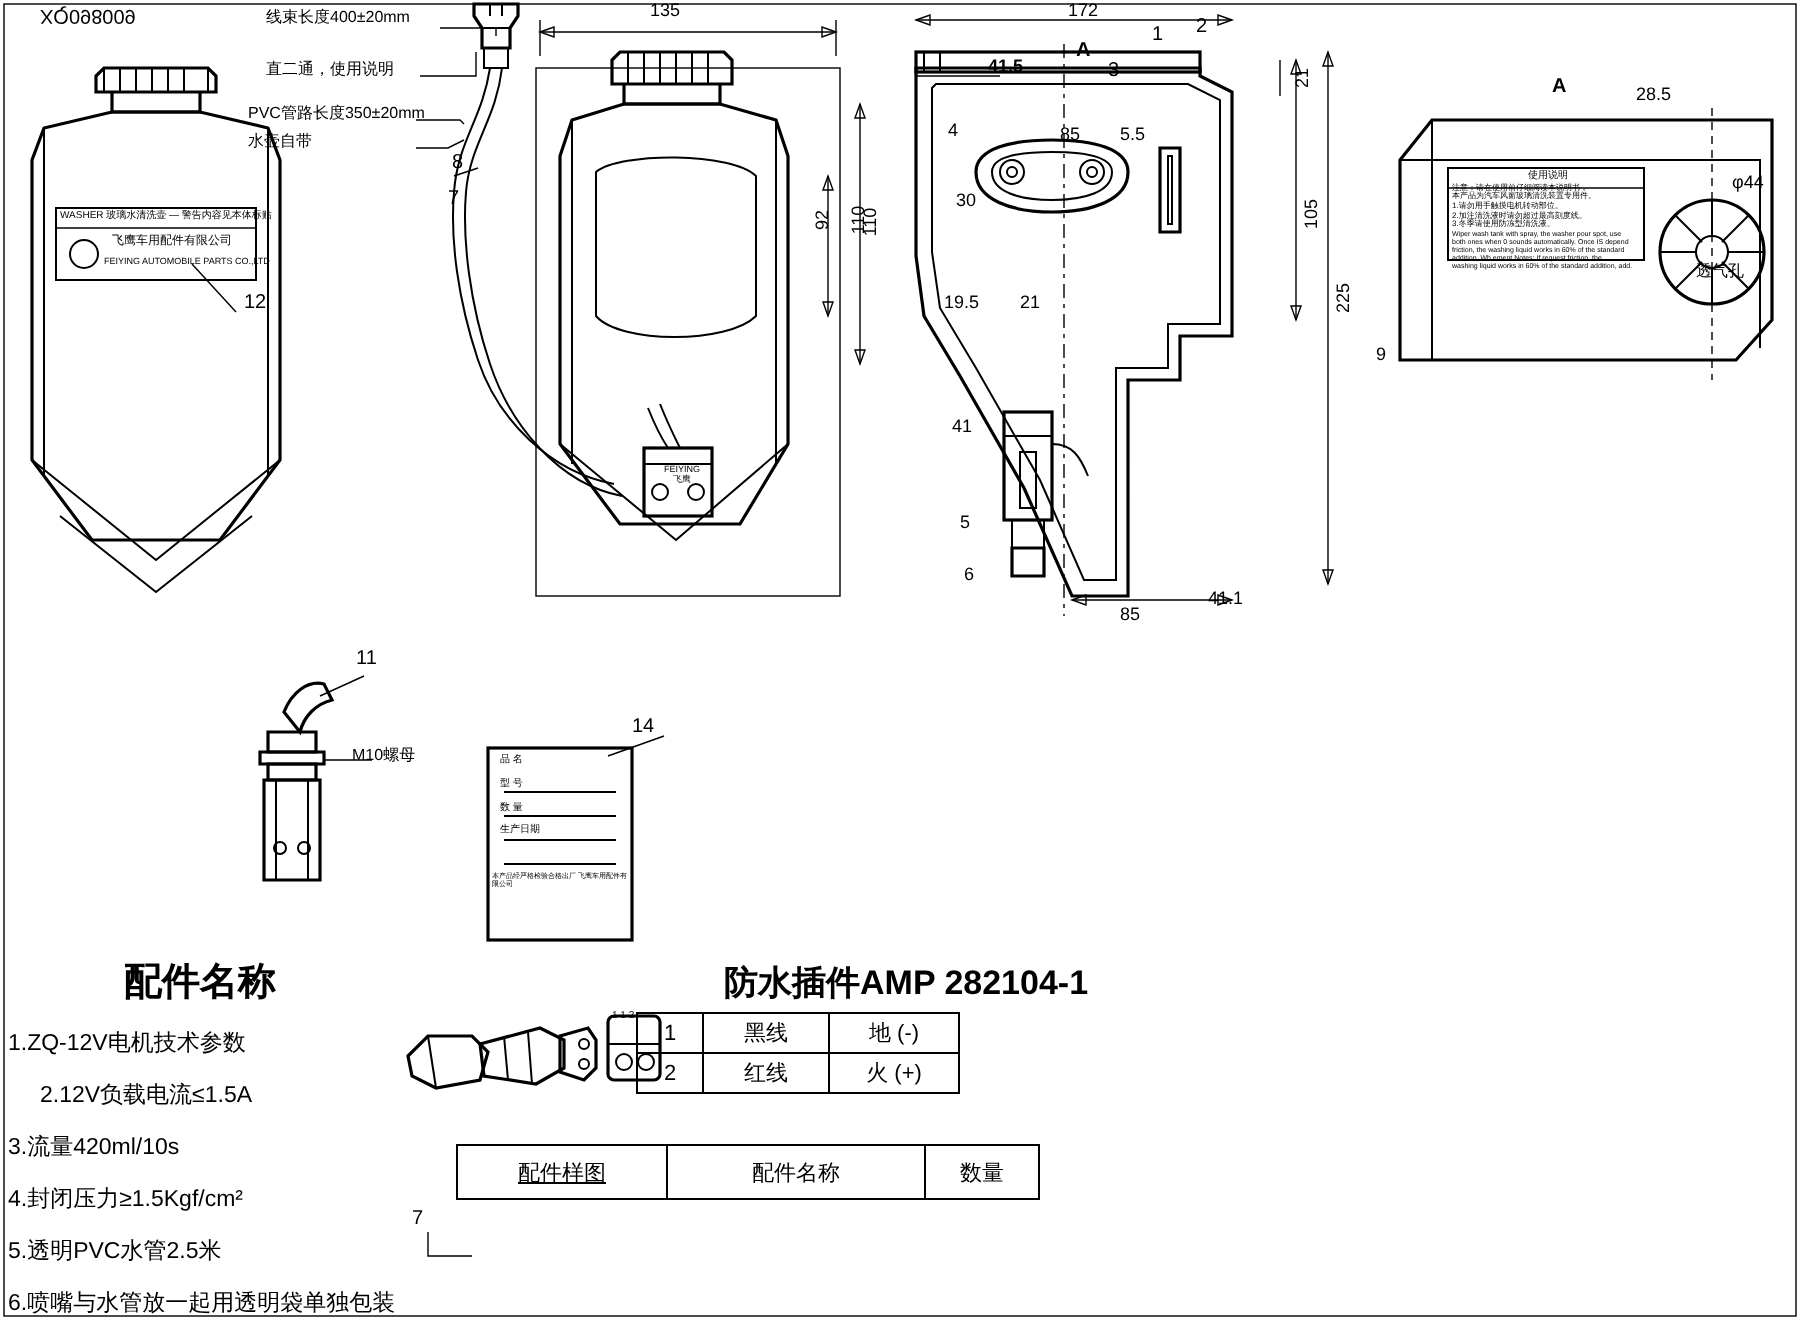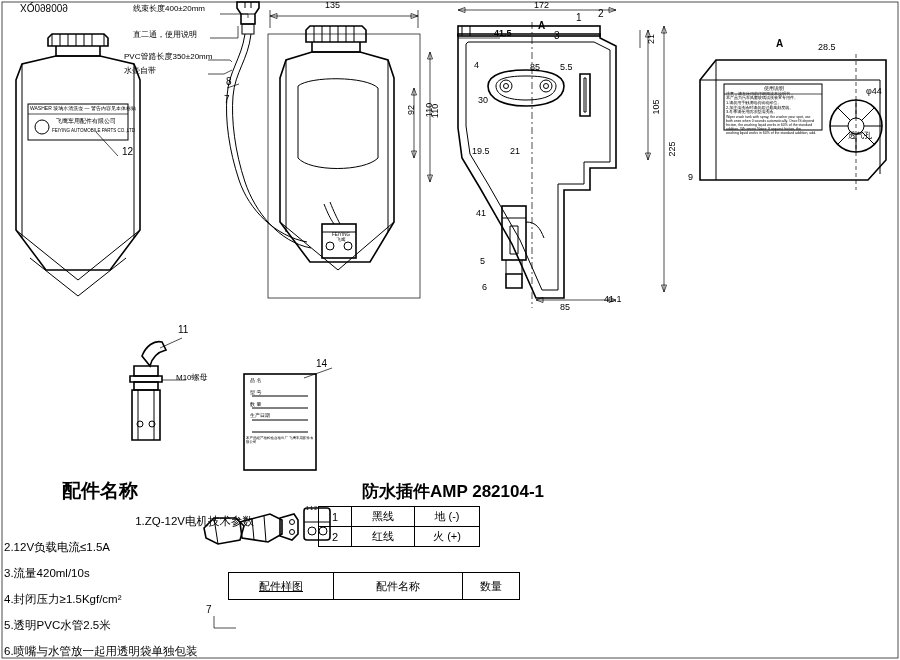--- a/index.html
+++ b/index.html
@@ -277,22 +277,22 @@
 <div class="abs" style="left:250px;top:378px;width:60px;">
   <div class="lbl-xs" style="font-size:5px;">品  名</div>
   <div class="lbl-xs" style="font-size:5px;margin-top:6px;">型  号</div>
   <div class="lbl-xs" style="font-size:5px;margin-top:6px;">数  量</div>
   <div class="lbl-xs" style="font-size:5px;margin-top:6px;">生产日期</div>
 </div>
 <div class="abs lbl-xs" style="left:246px;top:436px;font-size:3.5px;width:70px;white-space:normal;">本产品经严格检验合格出厂 飞鹰车用配件有限公司</div>
 
 <div class="abs title-cn" style="left:62px;top:478px;">配件名称</div>
 <div class="abs" style="left:4px;top:514px;width:250px;">
-  <div class="req" style="margin-bottom:11px;text-align:right;">1.ZQ-12V电机技术参数</div>
-  <div class="req" style="margin-bottom:11px;">2.12V负载电流≤1.5A</div>
+  <div class="req" style="margin-bottom:11px;">1.ZQ-12V电机技术参数</div>
+  <div class="req" style="margin-bottom:11px;padding-left:16px;">2.12V负载电流≤1.5A</div>
   <div class="req" style="margin-bottom:11px;">3.流量420ml/10s</div>
   <div class="req" style="margin-bottom:11px;">4.封闭压力≥1.5Kgf/cm²</div>
   <div class="req" style="margin-bottom:11px;">5.透明PVC水管2.5米</div>
   <div class="req" style="margin-bottom:2px;">6.喷嘴与水管放一起用透明袋单独包装</div>
 </div>
 
 <div class="abs title-cn" style="left:318px;top:480px;font-size:17px;padding-left:44px;">防水插件AMP 282104-1</div>
 
 <svg class="abs" style="left:196px;top:500px;width:120px;height:60px;">
   <path class="ln-th" d="M8 28 L18 18 L40 18 L48 26 L44 40 L22 44 L10 38 Z"></path>

